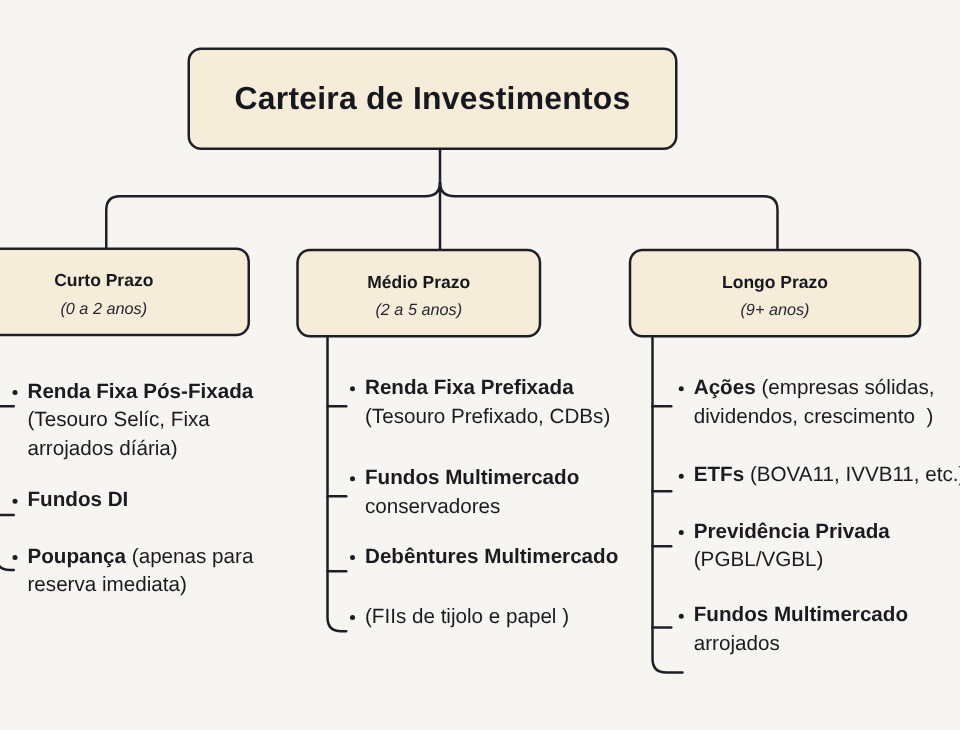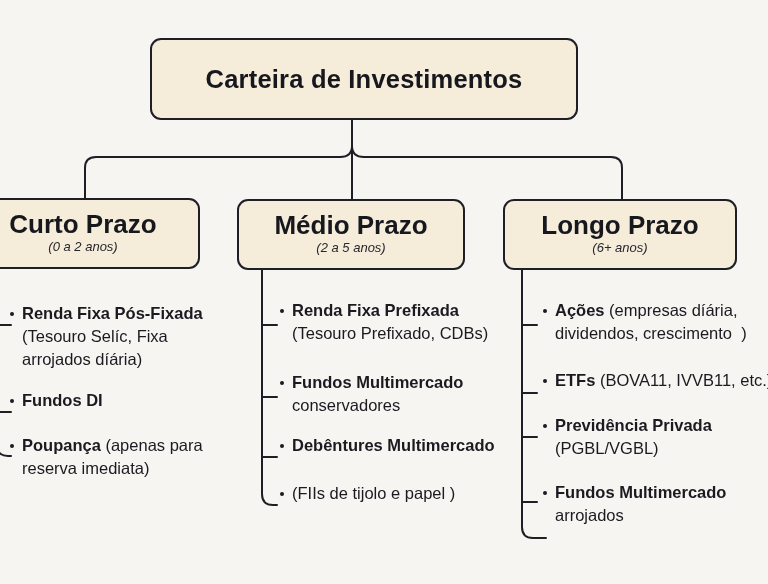--- a/index.html
+++ b/index.html
@@ -21,27 +21,27 @@
     position:absolute;
     background:var(--fill);
     border:2.5px solid var(--ink);
     border-radius:11px;
     display:flex;
     flex-direction:column;
     align-items:center;
     justify-content:center;
     text-align:center;
   }
-  .root-node{left:150px;top:38px;width:428px;height:82px;}
+  .root-node{left:150px;top:38px;width:392px;height:82px;}
   .root-node .node-title{font-size:25.5px;font-weight:700;letter-spacing:.2px;color:#17171e;}
   .branch-node{height:71px;}
-  .branch-node .node-title{font-size:26px;font-weight:700;line-height:26px;color:#17171e;}
+  .branch-node .node-title{font-size:14px;font-weight:700;line-height:26px;color:#17171e;}
   .branch-node .node-subtitle{font-size:13px;line-height:19px;color:#26262e;font-style:italic;}
   #branch-box-0{left:-34px;top:198px;width:234px;}
-  #branch-box-1{left:237px;top:199px;width:228px;}
+  #branch-box-1{left:237px;top:199px;width:196px;}
   #branch-box-2{left:503px;top:199px;width:234px;}
   .col{position:absolute;top:0;left:0;}
   .item{
     position:absolute;
     width:238px;
     font-size:16.5px;
     line-height:23px;
     white-space:pre-wrap;
   }
   .item .b{font-weight:700;}
@@ -86,32 +86,32 @@
 <div class="node branch-node" id="branch-box-0">
   <div class="node-title">Curto Prazo</div>
   <div class="node-subtitle">(0 a 2 anos)</div>
 </div>
 <div class="node branch-node" id="branch-box-1">
   <div class="node-title">Médio Prazo</div>
   <div class="node-subtitle">(2 a 5 anos)</div>
 </div>
 <div class="node branch-node" id="branch-box-2">
   <div class="node-title">Longo Prazo</div>
-  <div class="node-subtitle">(6+ anos)</div>
+  <div class="node-subtitle">(9+ anos)</div>
 </div>
 
 <div class="col" id="col-0">
     <div class="item" style="left: 22px; top: 302px;"><div><span class="dot"></span><span class="b">Renda Fixa Pós-Fixada</span></div><div><span>(Tesouro Selíc, Fixa</span></div><div><span>arrojados díária)</span></div></div>
     <div class="item" style="left: 22px; top: 389px;"><div><span class="dot"></span><span class="b">Fundos DI</span></div></div>
     <div class="item" style="left: 22px; top: 434px;"><div><span class="dot"></span><span class="b">Poupança</span><span> (apenas para</span></div><div><span>reserva imediata)</span></div></div>
   </div>
 <div class="col" id="col-1">
     <div class="item" style="left: 292px; top: 299px;"><div><span class="dot"></span><span class="b">Renda Fixa Prefixada</span></div><div><span>(Tesouro Prefixado, CDBs)</span></div></div>
     <div class="item" style="left: 292px; top: 371px;"><div><span class="dot"></span><span class="b">Fundos Multimercado</span></div><div><span>conservadores</span></div></div>
     <div class="item" style="left: 292px; top: 434px;"><div><span class="dot"></span><span class="b">Debêntures Multimercado</span></div></div>
     <div class="item" style="left: 292px; top: 482px;"><div><span class="dot"></span></div><div><span>(FIIs de tijolo e papel )</span></div></div>
   </div>
 <div class="col" id="col-2">
-    <div class="item" style="left: 555px; top: 299px;"><div><span class="dot"></span><span class="b">Ações</span><span> (empresas díária,</span></div><div><span>dividendos, crescimento  )</span></div></div>
+    <div class="item" style="left: 555px; top: 299px;"><div><span class="dot"></span><span class="b">Ações</span><span> (empresas sólidas,</span></div><div><span>dividendos, crescimento  )</span></div></div>
     <div class="item" style="left: 555px; top: 369px;"><div><span class="dot"></span><span class="b">ETFs</span><span> (BOVA11, IVVB11, etc.)</span></div></div>
     <div class="item" style="left: 555px; top: 414px;"><div><span class="dot"></span><span class="b">Previdência Privada</span></div><div><span>(PGBL/VGBL)</span></div></div>
     <div class="item" style="left: 555px; top: 481px;"><div><span class="dot"></span><span class="b">Fundos Multimercado</span></div><div><span>arrojados</span></div></div>
   </div>
 
 </body></html>

